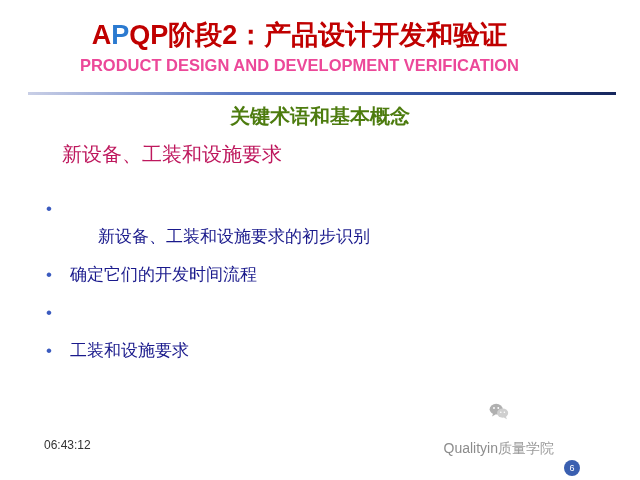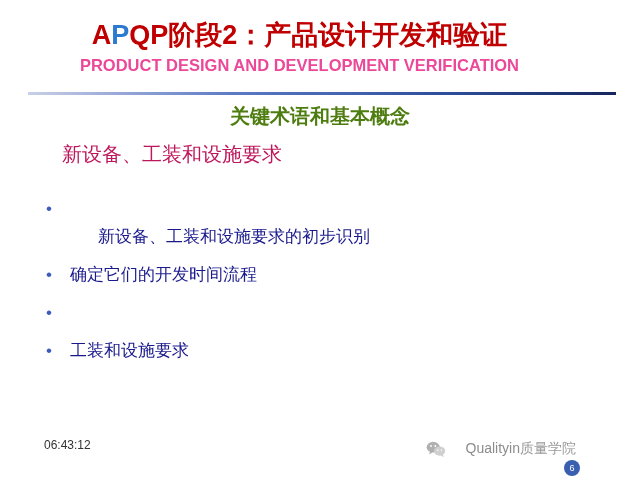--- a/index.html
+++ b/index.html
@@ -124,25 +124,26 @@
     position: absolute;
     left: 44px;
     bottom: 28px;
     font-size: 12px;
     color: #333333;
     font-family: "Liberation Sans", sans-serif;
   }
 
   #watermark {
     position: absolute;
-    right: 12px;
+    right: 34px;
     bottom: 22px;
     display: flex;
     align-items: center;
     gap: 20px;
+    flex-direction: column;
   }
   #wechat-icon {
     width: 20px;
     height: 17px;
     position: relative;
     display: inline-block;
   }
   #watermark-text {
     font-size: 14px;
     color: #9a9a9a;

